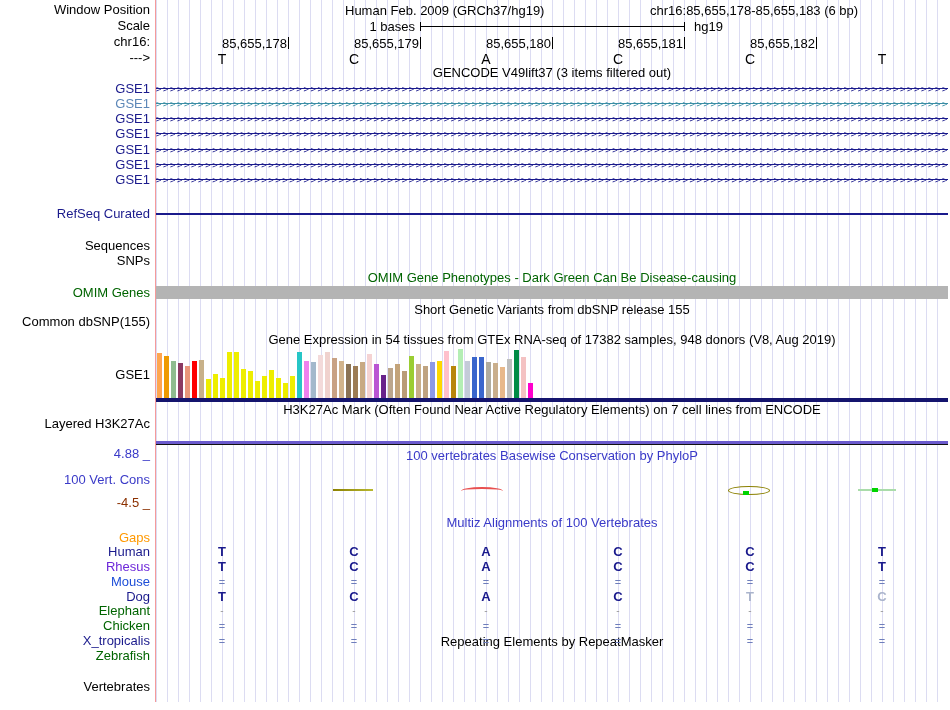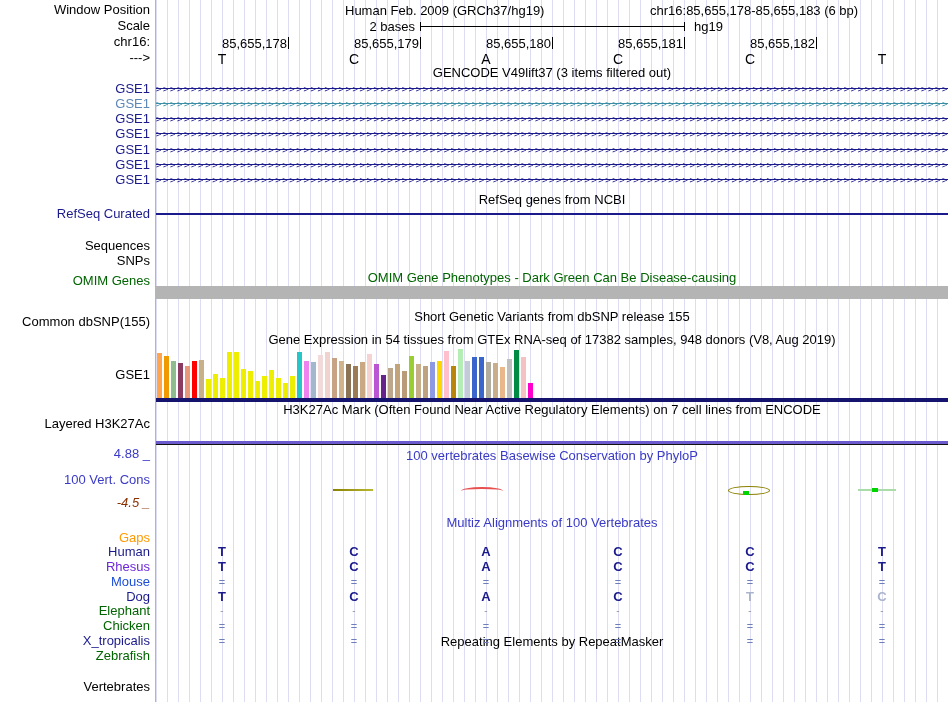--- a/index.html
+++ b/index.html
@@ -5,21 +5,21 @@
   html,body{margin:0;padding:0;background:#fff;}
   #screen{position:relative;width:950px;height:710px;background:#fff;overflow:hidden;
           font-family:"Liberation Sans","DejaVu Sans",sans-serif;font-size:13px;color:#000;}
   .abs{position:absolute;}
   .grid-layer{left:156px;top:0;width:792px;height:702px;
     background:repeating-linear-gradient(to right,#dcdcf2 0,#dcdcf2 1px,transparent 1px,transparent 11px);}
   .guideline{left:155px;top:0;width:1px;height:702px;background:#f59a9a;}
   .lbl{left:0;width:150px;text-align:right;white-space:nowrap;line-height:14px;}
   .ctitle{left:156px;width:792px;text-align:center;white-space:nowrap;line-height:14px;}
   .navy{color:#1a1a8c;} .blue{color:#3a3ac8;} .green{color:#006400;}
-  .dred{color:#8b3000;font-style:italic;}
+  .dred{color:#8b3000;}
   .arrow-row{left:156px;width:792px;height:14px;overflow:hidden;white-space:nowrap;
     font-family:"DejaVu Sans Mono",monospace;font-size:9px;letter-spacing:1.6px;line-height:14px;
     background-image:linear-gradient(to bottom,transparent 6px,currentColor 6px,currentColor 7px,transparent 7px);}
   .hline{left:156px;width:792px;}
   .tickmark{width:1px;height:12px;background:#000;top:37px;}
   .coord{width:130px;text-align:right;top:36px;white-space:nowrap;}
   .baseletter{width:132px;text-align:center;top:51px;font-size:14px;}
   .mz-cell{width:132px;text-align:center;line-height:14px;font-weight:bold;}
   .mz-eq{font-weight:normal;font-size:11px;color:#6e7ebb;}
   .mz-dash{font-weight:normal;font-size:10px;color:#9a9a9a;}
@@ -38,47 +38,46 @@
 
 <div id="screen">
   <div class="abs grid-layer"></div>
   <div class="abs guideline"></div>
 
   <div class="abs lbl" style="top:3px">Window Position</div>
   <div class="abs" style="top:3px;left:345px">Human Feb. 2009 (GRCh37/hg19)</div>
   <div class="abs" style="top:3px;left:650px">chr16:85,655,178-85,655,183 (6 bp)</div>
 
   <div class="abs lbl" style="top:19px">Scale</div>
-  <div class="abs" style="top:19px;left:340px;width:75px;text-align:right">2 bases</div>
+  <div class="abs" style="top:19px;left:340px;width:75px;text-align:right">1 bases</div>
   <div class="abs scalebar" style="left:420px;width:264px"></div>
   <div class="abs scalecap" style="left:420px"></div>
   <div class="abs scalecap" style="left:684px"></div>
   <div class="abs" style="top:19px;left:694px">hg19</div>
 
   <div class="abs lbl" style="top:35px">chr16:</div>
   <div id="coords"></div>
 
   <div class="abs lbl" style="top:51px">---&gt;</div>
   <div id="bases"></div>
 
   <div class="abs ctitle" style="top:66px">GENCODE V49lift37 (3 items filtered out)</div>
   <div id="gse1-rows"></div>
 
-  <div class="abs ctitle" style="top:193px">RefSeq genes from NCBI</div>
   <div class="abs lbl navy" style="top:207px">RefSeq Curated</div>
   <div class="abs hline" style="top:213px;height:2px;background:#1a1a8c"></div>
 
   <div class="abs lbl" style="top:239px">Sequences</div>
   <div class="abs lbl" style="top:254px">SNPs</div>
 
   <div class="abs ctitle green" style="top:271px">OMIM Gene Phenotypes - Dark Green Can Be Disease-causing</div>
-  <div class="abs lbl green" style="top:274px">OMIM Genes</div>
+  <div class="abs lbl green" style="top:286px">OMIM Genes</div>
   <div class="abs hline" style="top:286px;height:13px;background:#b4b4b4"></div>
 
-  <div class="abs ctitle" style="top:310px">Short Genetic Variants from dbSNP release 155</div>
+  <div class="abs ctitle" style="top:303px">Short Genetic Variants from dbSNP release 155</div>
   <div class="abs lbl" style="top:315px">Common dbSNP(155)</div>
 
   <div class="abs ctitle" style="top:333px">Gene Expression in 54 tissues from GTEx RNA-seq of 17382 samples, 948 donors (V8, Aug 2019)</div>
   <div class="abs lbl" style="top:368px">GSE1</div>
   <div class="abs gtex-chart" id="gtex-chart">
       <div class="gtex-bar" style="left:0px;height:46px;background:#ffa54f"></div>
       <div class="gtex-bar" style="left:7px;height:43px;background:#ee9a00"></div>
       <div class="gtex-bar" style="left:14px;height:38px;background:#8fbc8f"></div>
       <div class="gtex-bar" style="left:21px;height:36px;background:#8b3a62"></div>
       <div class="gtex-bar" style="left:28px;height:33px;background:#e9967a"></div>

